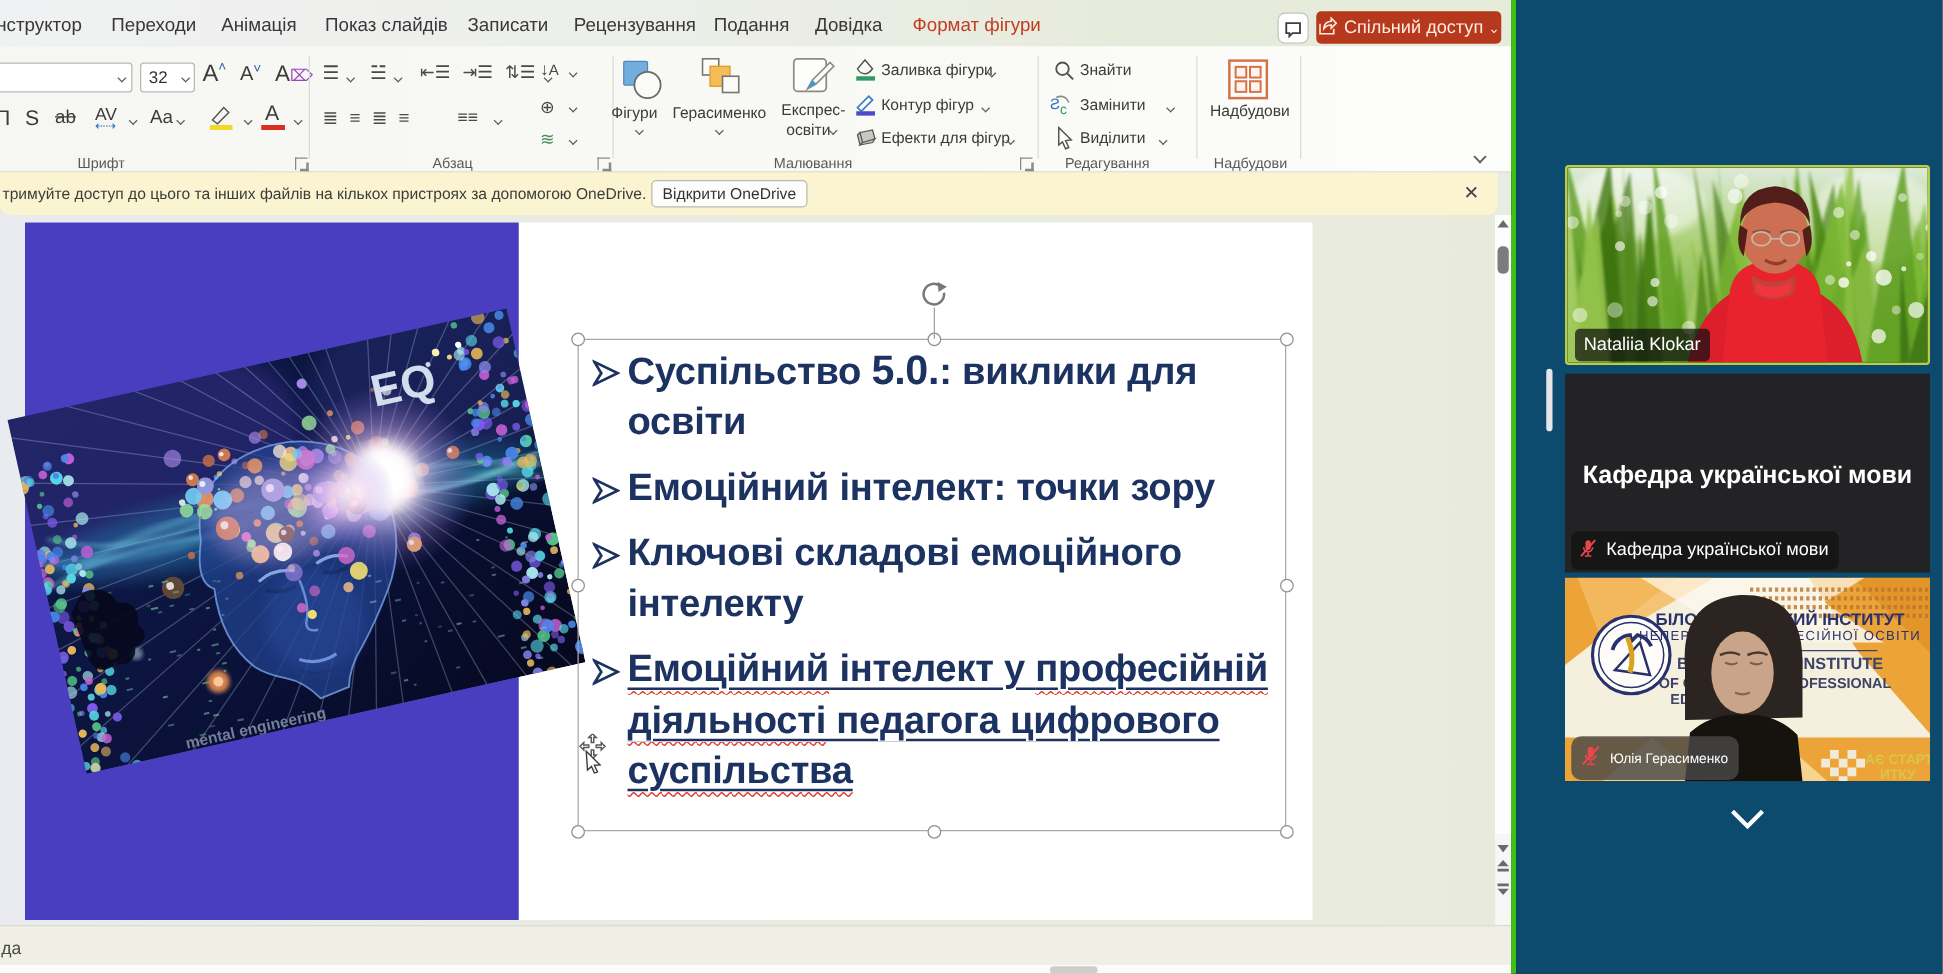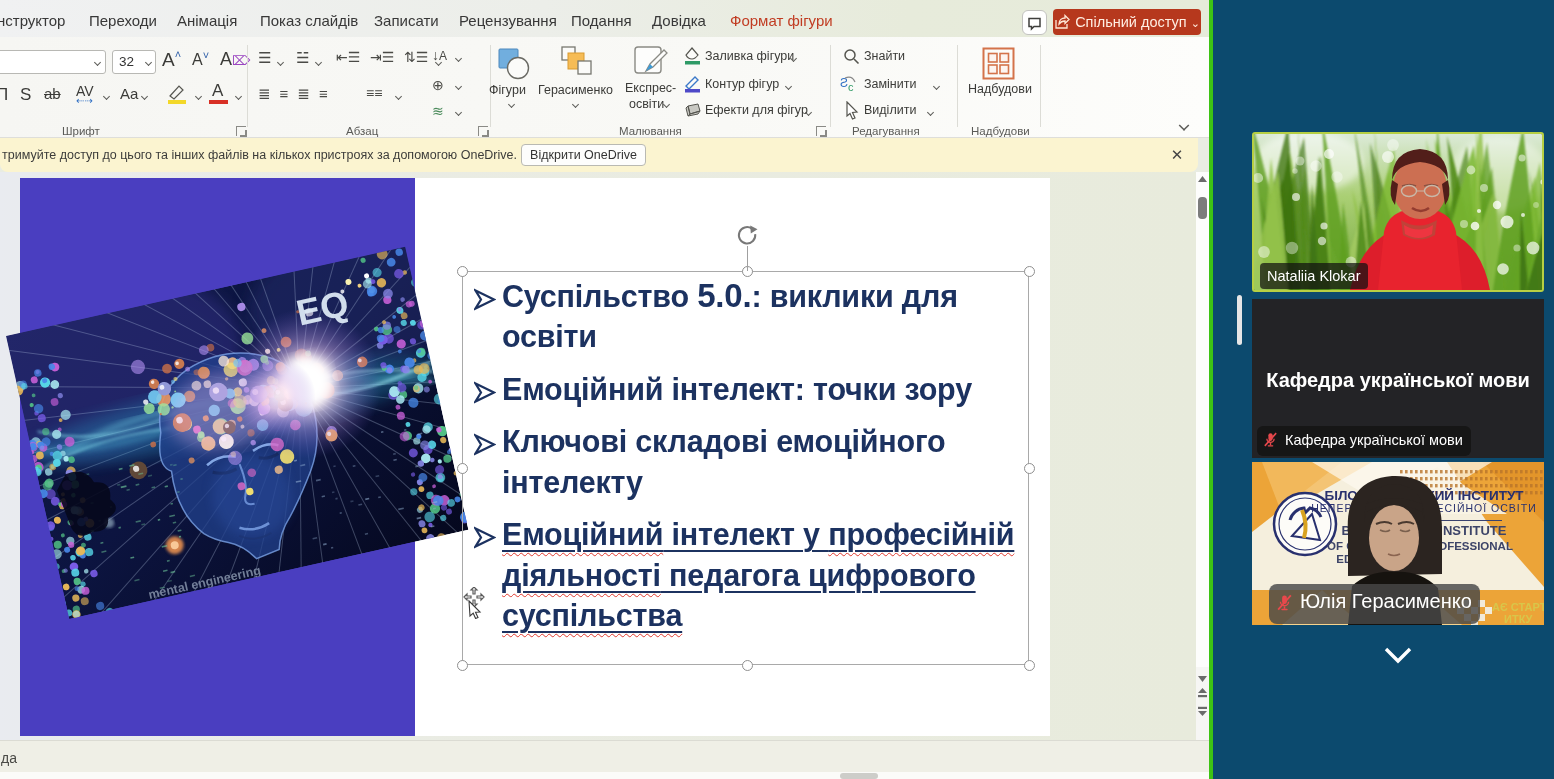--- a/index.html
+++ b/index.html
@@ -1169,21 +1169,21 @@
 <rect x="212" y="138" width="7" height="7"></rect>
           <rect x="226" y="138" width="7" height="7"></rect>
 <rect x="219" y="145" width="7" height="7"></rect>
           <rect x="233" y="145" width="7" height="7"></rect>
 <rect x="212" y="152" width="7" height="7"></rect>
           <rect x="226" y="152" width="7" height="7"></rect>
 <rect x="219" y="159" width="7" height="4"></rect>
           <rect x="205" y="145" width="7" height="7"></rect>
 </g>
 </svg>
-    <div class="nlabel" style="left:5px;bottom:1px;background:rgba(72,72,72,0.82);border-radius:8px;font-size:20px;padding:6px 8px 7px 6px;margin-left:12px;"><svg width="19" height="19" viewBox="0 0 24 24">
+    <div class="nlabel" style="left:5px;bottom:1px;background:rgba(72,72,72,0.82);border-radius:8px;font-size:11px;padding:6px 8px 7px 6px;"><svg width="19" height="19" viewBox="0 0 24 24">
           <g fill="#e8484c">
             <rect x="9" y="3" width="6" height="11" rx="3"></rect>
             <path d="M6 11 a6 6 0 0 0 12 0 h-1.8 a4.2 4.2 0 0 1 -8.4 0 z"></path>
             <rect x="11" y="17" width="2" height="3"></rect>
             <rect x="8" y="20" width="8" height="1.8" rx="0.9"></rect>
           </g>
           <path d="M4 21 L20 3" stroke="#e8484c" stroke-width="2.2"></path>
         </svg><span style="vertical-align:4px;margin-left:6px;">Юлія Герасименко</span></div>
   </div>
   <svg class="abs" style="left:170px;top:645px;" width="30" height="22" viewBox="0 0 30 22">

